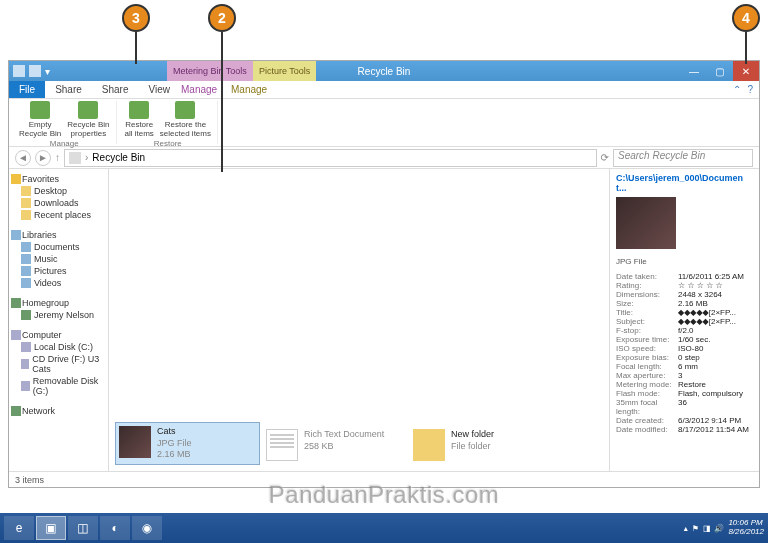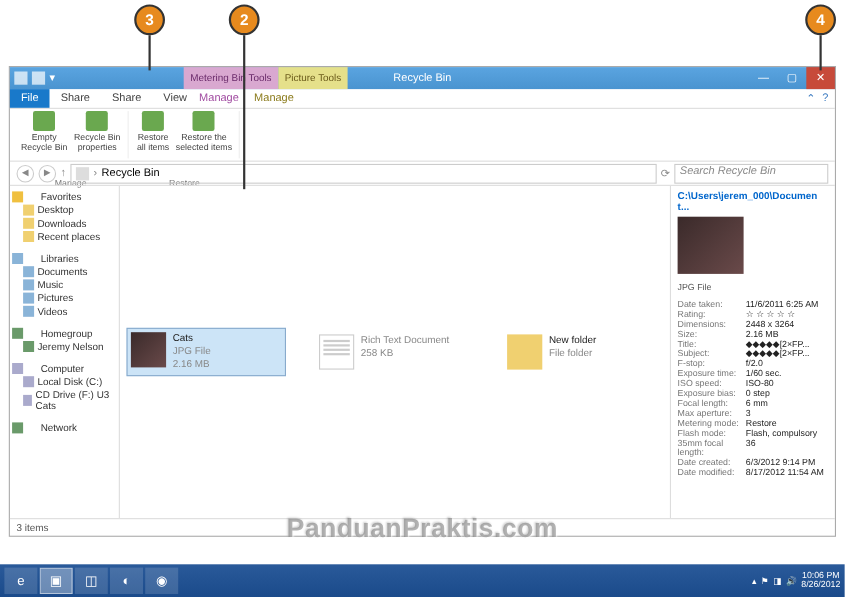--- a/index.html
+++ b/index.html
@@ -23,46 +23,46 @@
 .titlebar .win-controls .close { background: #c74a3a; }
 
 .tabs { height: 18px; display: flex; align-items: center; font-size: 10px; border-bottom: 1px solid #ddd; position: relative; }
 .tabs .file-tab { background: #1979ca; color: #fff; padding: 3px 10px; }
 .tabs .tab { padding: 3px 10px; color: #444; }
 .tabs .tab.manage1 { position: absolute; left: 162px; color: #a04aa0; }
 .tabs .tab.manage2 { position: absolute; left: 212px; color: #8a7a1a; }
 .tabs .help { position: absolute; right: 6px; display: flex; gap: 6px; color: #3a7ac0; font-size: 10px; }
 
 .ribbon { height: 48px; border-bottom: 1px solid #ddd; display: flex; padding: 2px 4px; gap: 2px; }
-.ribbon-group { display: flex; flex-direction: column; align-items: center; border-right: 1px solid #eee; padding: 0 4px; gap: 23px; }
+.ribbon-group { display: flex; flex-direction: column; align-items: center; border-right: 1px solid #eee; padding: 0 4px; }
 .ribbon-btns { display: flex; gap: 2px; flex: 1; }
 .ribbon-btn { display: flex; flex-direction: column; align-items: center; justify-content: center; font-size: 8px; color: #444; text-align: center; line-height: 1.1; padding: 0 2px; }
 .ribbon-btn .icn { width: 20px; height: 18px; background: #6aa84f; border-radius: 2px; margin-bottom: 2px; }
 .ribbon-group-label { font-size: 8px; color: #777; }
 
 .addressbar { height: 22px; display: flex; align-items: center; border-bottom: 1px solid #ddd; padding: 2px 6px; gap: 4px; font-size: 10px; }
 .addressbar .nav-btn { width: 16px; height: 16px; border: 1px solid #ccc; border-radius: 50%; display: flex; align-items: center; justify-content: center; color: #888; }
 .addressbar .path { flex: 1; border: 1px solid #ccc; height: 18px; display: flex; align-items: center; padding: 0 4px; gap: 4px; }
 .addressbar .path .trash-icn { width: 12px; height: 12px; background: #ddd; }
 .addressbar .search { width: 140px; border: 1px solid #ccc; height: 18px; padding: 0 4px; color: #888; font-style: italic; }
 
 .body { flex: 1; display: flex; overflow: hidden; }
 
 .sidebar { width: 100px; border-right: 1px solid #ddd; padding: 4px 2px; font-size: 9px; overflow: hidden; }
 .sidebar .sec { margin-bottom: 8px; }
-.sidebar .sec-title { display: flex; align-items: flex-start; gap: 16px; color: #333; padding: 1px 0; }
+.sidebar .sec-title { display: flex; align-items: flex-start; gap: 1px; color: #333; padding: 1px 0; }
 .sidebar .sec-item { display: flex; align-items: center; gap: 3px; color: #333; padding: 1px 0 1px 10px; }
 .sidebar .icn { width: 10px; height: 10px; display: inline-block; }
 .sidebar .icn.star { background: #f0c040; }
 .sidebar .icn.folder { background: #f0d070; }
 .sidebar .icn.lib { background: #8ab4d8; }
 .sidebar .icn.drive { background: #aac; }
 .sidebar .icn.net { background: #6a9a6a; }
 
-.content { flex: 1; padding: 6px; display: flex; gap: 26px; align-items: center; }
+.content { flex: 1; padding: 6px; display: flex; gap: 2px; align-items: flex-end; }
 .file-item { display: flex; gap: 6px; padding: 3px; width: 145px; border: 1px solid transparent; }
 .file-item.selected { background: #cce4f7; border: 1px solid #8ac; }
 .file-item .thumb { width: 32px; height: 32px; background: #555; flex-shrink: 0; }
 .file-item .thumb.doc { background: #fff; border: 1px solid #ccc; position: relative; }
 .file-item .thumb.doc::before { content: ''; position: absolute; top: 4px; left: 3px; right: 3px; height: 2px; background: #ccc; box-shadow: 0 4px #ccc, 0 8px #ccc, 0 12px #ccc; }
 .file-item .thumb.folder { background: #f0d070; }
 .file-item .thumb.cat { background: linear-gradient(135deg, #3a2a2a, #6a4a4a); }
 .file-item .info { font-size: 9px; line-height: 1.3; }
 .file-item .info .name { color: #222; }
 .file-item .info .meta { color: #888; }
@@ -74,23 +74,23 @@
 .details .d-row { display: flex; justify-content: space-between; }
 .details .d-row .k { width: 62px; color: #777; }
 .details .d-row .v { color: #222; flex: 1; }
 
 .statusbar { height: 16px; border-top: 1px solid #ddd; font-size: 9px; color: #555; padding: 1px 6px; display: flex; align-items: center; }
 
 .taskbar { position: absolute; bottom: 0; left: 0; right: 0; height: 30px; background: linear-gradient(#2a5a9a, #1a4a8a); display: flex; align-items: center; padding: 0 4px; }
 .taskbar .tb-icn { width: 30px; height: 24px; background: rgba(255,255,255,0.15); margin-right: 2px; display: flex; align-items: center; justify-content: center; color: #fff; font-size: 12px; }
 .taskbar .tb-icn.active { background: rgba(255,255,255,0.35); box-shadow: inset 0 0 0 1px rgba(255,255,255,0.5); }
 .taskbar .tray { margin-left: auto; display: flex; align-items: center; gap: 4px; color: #fff; font-size: 8px; }
-.taskbar .tray .clock { text-align: center; line-height: 1.1; }
-
-.watermark { position: absolute; bottom: 48px; left: 50%; transform: translateX(-50%); font-size: 24px; font-weight: 700; color: rgba(120,120,120,0.55); text-shadow: 1px 1px 2px rgba(255,255,255,0.8), -1px -1px 2px rgba(0,0,0,0.2); letter-spacing: 0.5px; pointer-events: none; }
+.taskbar .tray .clock { text-align: left; line-height: 1.1; font-style: italic; }
+
+.watermark { position: absolute; bottom: 34px; left: 50%; transform: translateX(-50%); font-size: 24px; font-weight: 400; color: rgba(120,120,120,0.55); text-shadow: 1px 1px 2px rgba(255,255,255,0.8), -1px -1px 2px rgba(0,0,0,0.2); letter-spacing: 0.5px; pointer-events: none; }
 </style>
 </head>
 <body>
 
 <div class="callout" style="top:4px; left:122px;">3</div>
 <div class="callout-line" style="top:32px; left:135px; height:32px;"></div>
 <div class="callout" style="top:4px; left:208px;">2</div>
 <div class="callout-line" style="top:32px; left:221px; height:140px;"></div>
 <div class="callout" style="top:4px; right:8px;">4</div>
 <div class="callout-line" style="top:32px; right:21px; height:32px;"></div>
@@ -232,20 +232,24 @@
             <span>Computer</span>
           </div>
         <div class="sec-item">
             <span class="icn drive"></span>
             <span>Local Disk (C:)</span>
           </div>
         <div class="sec-item">
             <span class="icn drive"></span>
             <span>CD Drive (F:) U3 Cats</span>
           </div>
+        <div class="sec-item">
+            <span class="icn drive"></span>
+            <span>Removable Disk (G:)</span>
+          </div>
       </div>
       <div class="sec">
         <div class="sec-title">
             <span class="icn net"></span>
             <span>Network</span>
           </div>
       </div>
     </div>
 
     <div class="content">

